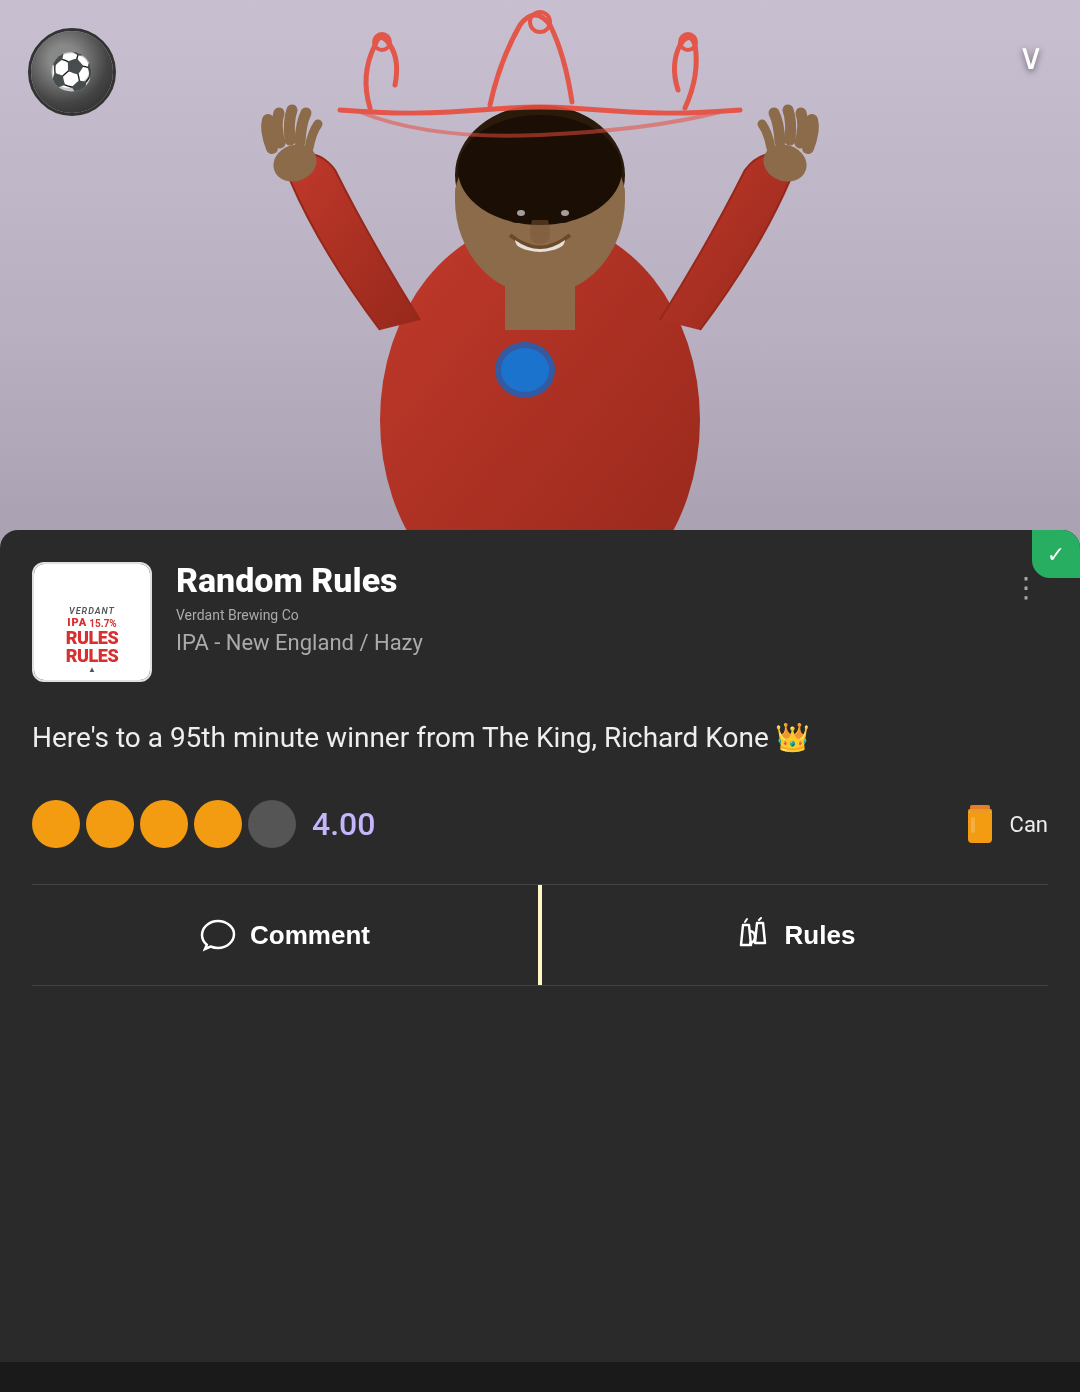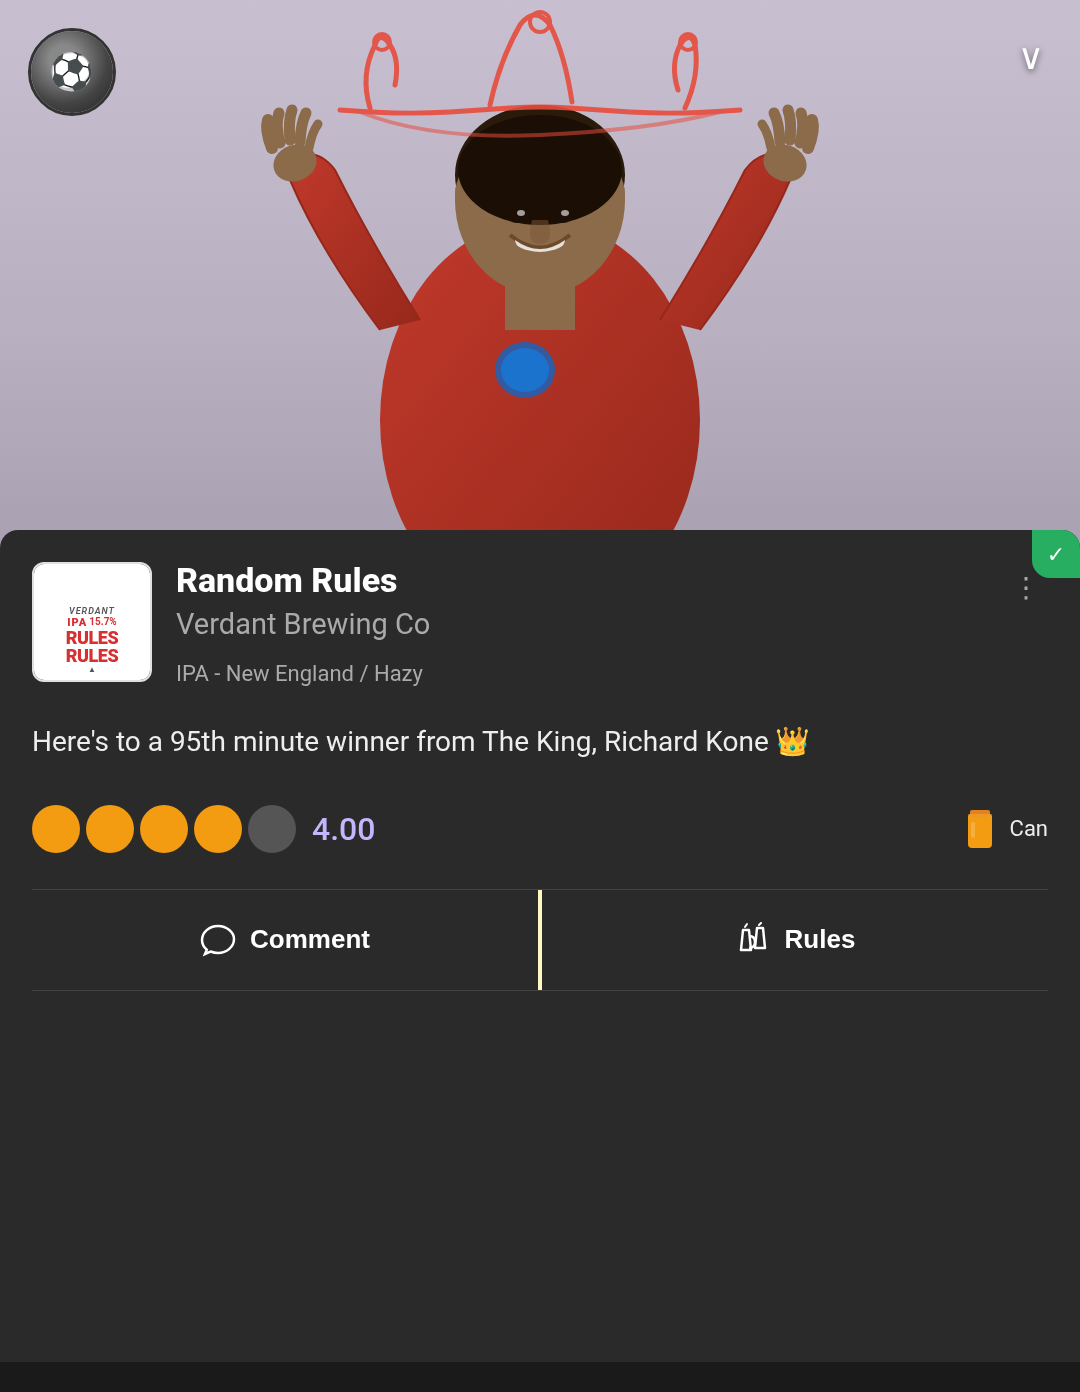--- a/index.html
+++ b/index.html
@@ -163,23 +163,23 @@
 
     .beer-name {
       font-size: 34px;
       font-weight: 800;
       color: #ffffff;
       line-height: 1.1;
       margin-bottom: 8px;
     }
 
     .beer-brewery {
-      font-size: 29px;
+      font-size: 14px;
       color: #aaaaaa;
-      margin-bottom: 20px;
+      margin-bottom: 7px;
     }
 
     .beer-style {
       font-size: 22px;
       color: #aaaaaa;
     }
 
     .more-btn {
       background: none;
       border: none;
@@ -392,21 +392,21 @@
 
   <div class="check-badge">
     <span>✓</span>
   </div>
 
   <div class="beer-header">
 
     <div class="beer-label">
       <div class="beer-label-inner">
         <div class="beer-label-top">VERDANT</div>
-        <div style="display:flex;align-items:flex-start;gap:2px;">
+        <div style="display:flex;align-items:flex-end;gap:2px;">
           <span class="beer-label-ipa">IPA</span>
           <span class="beer-label-abv">15.7%</span>
         </div>
         <div class="beer-label-main">RULES</div>
         <div class="beer-label-main">RULES</div>
         <div class="beer-label-sub">▲</div>
       </div>
     </div>
 
     <div class="beer-info">

